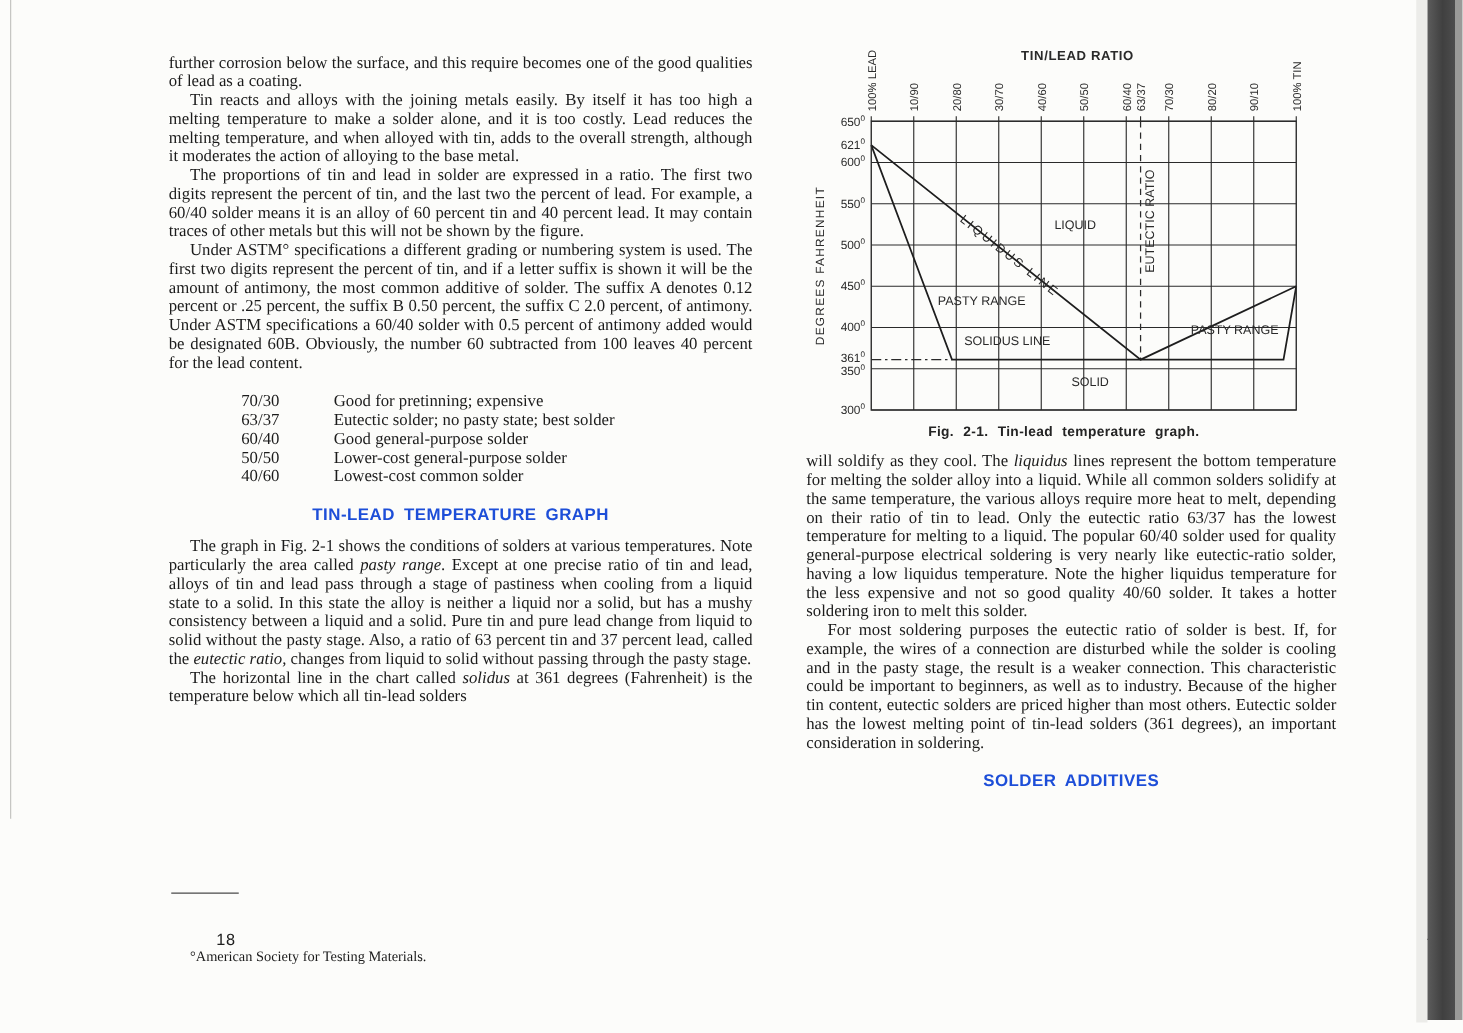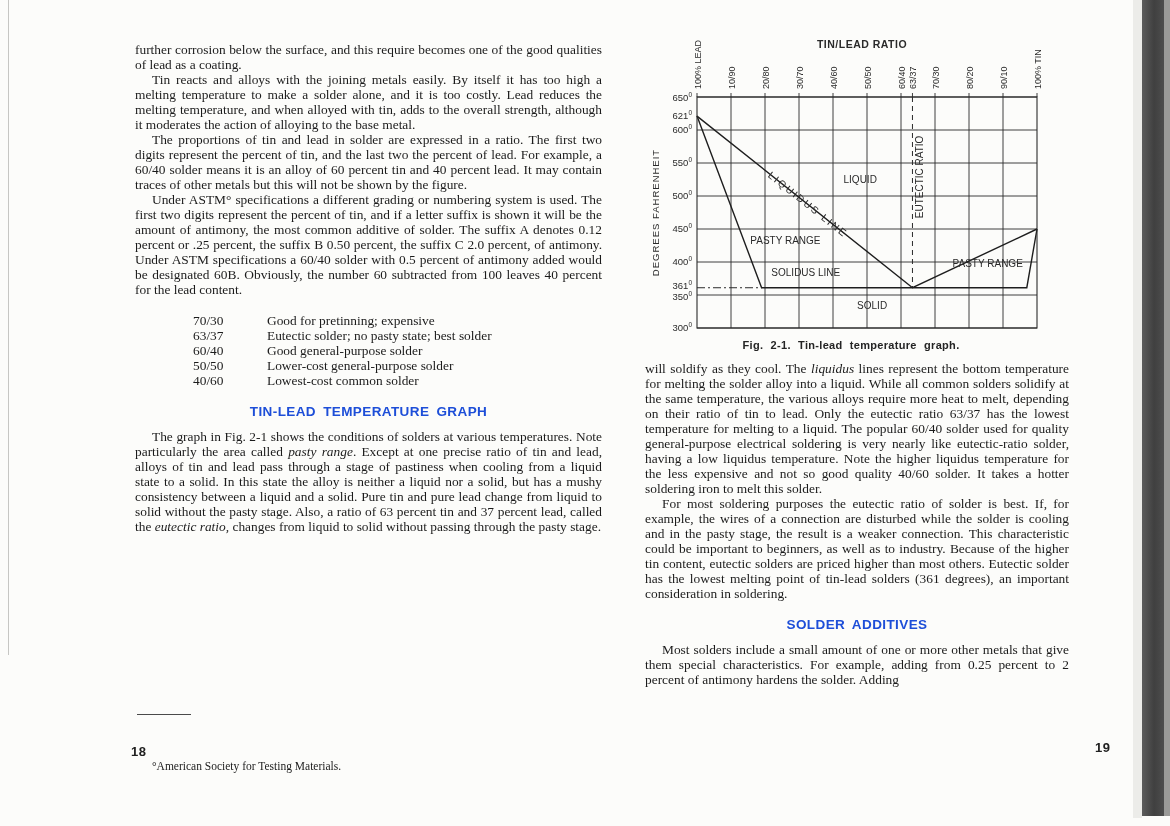--- a/index.html
+++ b/index.html
@@ -25,21 +25,21 @@
   #figure{position:absolute;left:645px;top:28px;width:412px;}
   #figure-caption{
     margin-top:3px;text-align:center;
     font-family:"Liberation Sans",sans-serif;font-weight:bold;font-size:11px;
     letter-spacing:.3px;word-spacing:4px;color:#242424;
   }
   #footnote-rule{position:absolute;left:137px;top:714px;width:54px;height:1px;background:#4a4a4a;}
   #footnote{position:absolute;left:152px;top:760px;font-size:11.5px;}
   .page-num{
     position:absolute;font-family:"Liberation Sans",sans-serif;
-    font-weight:bold;font-size:13px;color:#202020;letter-spacing:.5px;
+    font-weight:normal;font-size:13px;color:#202020;letter-spacing:.5px;margin-left:42px;
   }
   #page-num-left{left:131px;top:744px;}
   #page-num-right{left:1095px;top:740px;}
   #left-edge-line{position:absolute;left:8px;top:0;width:1px;height:655px;background:#c6c6c3;}
   #gutter-gap{position:absolute;left:1133px;top:0;width:9px;height:818px;background:#ecece9;}
   #gutter-shadow{position:absolute;left:1142px;top:0;width:22px;height:816px;
     background:linear-gradient(to right,#5c5c5c,#404040 55%,#4d4d4d);}
   #right-edge{position:absolute;left:1164px;top:0;width:6px;height:816px;background:#9a9a98;}
 </style>
 </head>
@@ -72,20 +72,21 @@
     </div>
     <div class="ratio-row">
       <span class="rcell">40/60</span>
       <span>Lowest-cost common solder</span>
     </div>
   </div>
 
   <h3 class="heading">TIN-LEAD TEMPERATURE GRAPH</h3>
 
   <p class="ind"><span>The graph in Fig. 2-1 shows the conditions of solders at various temperatures. Note particularly the area called </span><i>pasty range</i><span>. Except at one precise ratio of tin and lead, alloys of tin and lead pass through a stage of pastiness when cooling from a liquid state to a solid. In this state the alloy is neither a liquid nor a solid, but has a mushy consistency between a liquid and a solid. Pure tin and pure lead change from liquid to solid without the pasty stage. Also, a ratio of 63 percent tin and 37 percent lead, called the </span><i>eutectic ratio,</i><span> changes from liquid to solid without passing through the pasty stage.</span></p>
+  <p class="ind"><span>The horizontal line in the chart called </span><i>solidus</i><span> at 361 degrees (Fahrenheit) is the temperature below which all tin-lead solders</span></p>
 </div>
 
 <div id="footnote-rule"></div>
 <div id="footnote">°American Society for Testing Materials.</div>
 <div id="page-num-left" class="page-num">18</div>
 
 <div id="figure">
   <svg id="temp-graph" width="412" height="304" viewBox="0 0 412 304" font-family="Liberation Sans, sans-serif">
       <g stroke="#2a2a2a" stroke-width="0.9">
         <line x1="52" y1="69" x2="392" y2="69"></line>
@@ -150,20 +151,19 @@
       <text text-anchor="middle" font-size="10" fill="#2a2a2a" transform="translate(227.1,280.9)">SOLID</text>
       <text text-anchor="middle" font-size="10" fill="#2a2a2a" transform="translate(278.1,148.9) rotate(-90)">EUTECTIC RATIO</text>
     </svg>
   <div id="figure-caption">Fig. 2-1. Tin-lead temperature graph.</div>
 </div>
 
 <div id="right-col" class="col">
   <p><span>will soldify as they cool. The </span><i>liquidus</i><span> lines represent the bottom temperature for melting the solder alloy into a liquid. While all common solders solidify at the same temperature, the various alloys require more heat to melt, depending on their ratio of tin to lead. Only the eutectic ratio 63/37 has the lowest temperature for melting to a liquid. The popular 60/40 solder used for quality general-purpose electrical soldering is very nearly like eutectic-ratio solder, having a low liquidus temperature. Note the higher liquidus temperature for the less expensive and not so good quality 40/60 solder. It takes a hotter soldering iron to melt this solder.</span></p>
   <p class="ind">For most soldering purposes the eutectic ratio of solder is best. If, for example, the wires of a connection are disturbed while the solder is cooling and in the pasty stage, the result is a weaker connection. This characteristic could be important to beginners, as well as to industry. Because of the higher tin content, eutectic solders are priced higher than most others. Eutectic solder has the lowest melting point of tin-lead solders (361 degrees), an important consideration in soldering.</p>
   <h3 class="heading">SOLDER ADDITIVES</h3>
-  <p class="ind">Most solders include a small amount of one or more other metals that give them special characteristics. For example, adding from 0.25 percent to 2 percent of antimony hardens the solder. Adding</p>
 </div>
 
 <div id="page-num-right" class="page-num">19</div>
 
 <div id="gutter-gap"></div>
 <div id="gutter-shadow"></div>
 <div id="right-edge"></div>
 
 </body></html>

